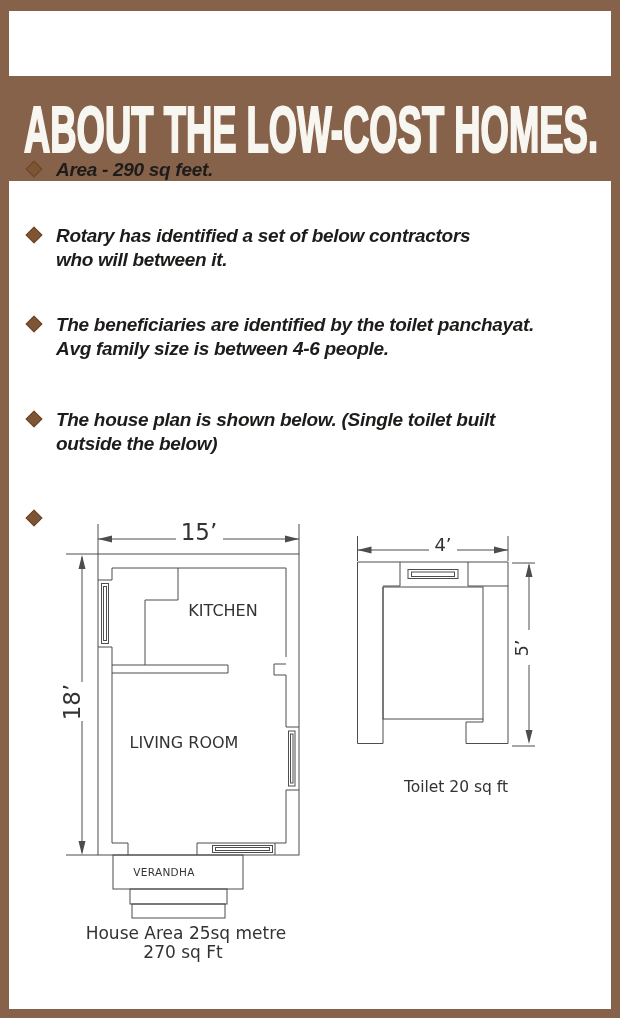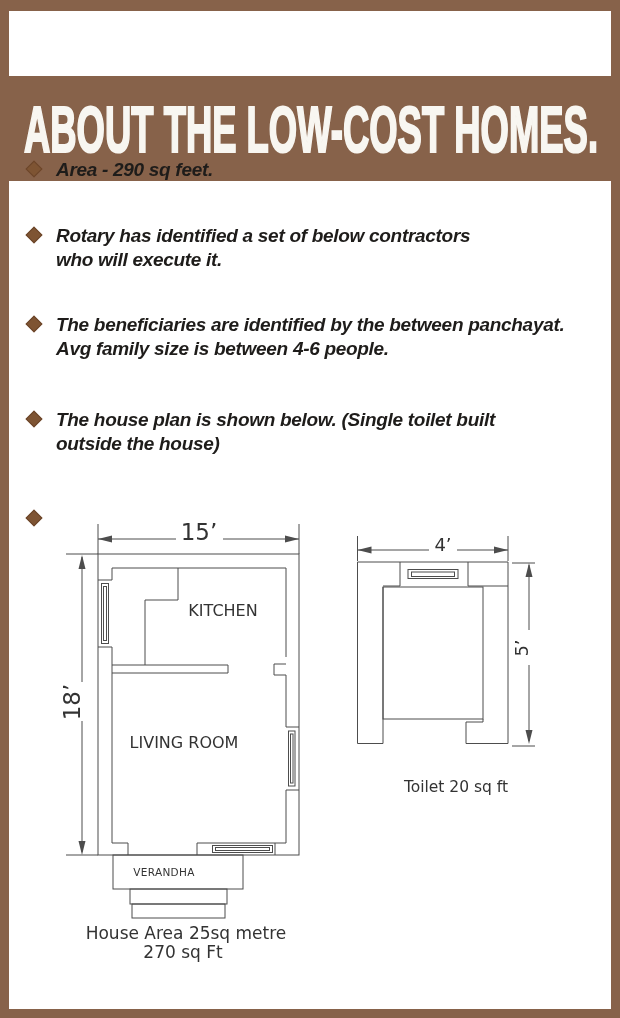--- a/index.html
+++ b/index.html
@@ -84,37 +84,37 @@
       <span class="diamond"></span>
       <div class="bullet-text">
         <div>Area - 290 sq feet.</div>
       </div>
     </div>
 
     <div class="bullet-row" style="top:96px">
       <span class="diamond"></span>
       <div class="bullet-text">
         <div>Rotary has identified a set of below contractors</div>
-        <div>who will execute it.</div>
+        <div>who will between it.</div>
       </div>
     </div>
 
     <div class="bullet-row" style="top:185px">
       <span class="diamond"></span>
       <div class="bullet-text">
-        <div>The beneficiaries are identified by the between panchayat.</div>
+        <div>The beneficiaries are identified by the toilet panchayat.</div>
         <div>Avg family size is between 4-6 people.</div>
       </div>
     </div>
 
     <div class="bullet-row" style="top:280px">
       <span class="diamond"></span>
       <div class="bullet-text">
         <div>The house plan is shown below. (Single toilet built</div>
-        <div>outside the house)</div>
+        <div>outside the below)</div>
       </div>
     </div>
 
     <div class="bullet-row" style="top:379px">
       <span class="diamond"></span>
     </div>
   </div>
 
   <svg class="plan-svg" viewBox="0 0 620 1018">
 

